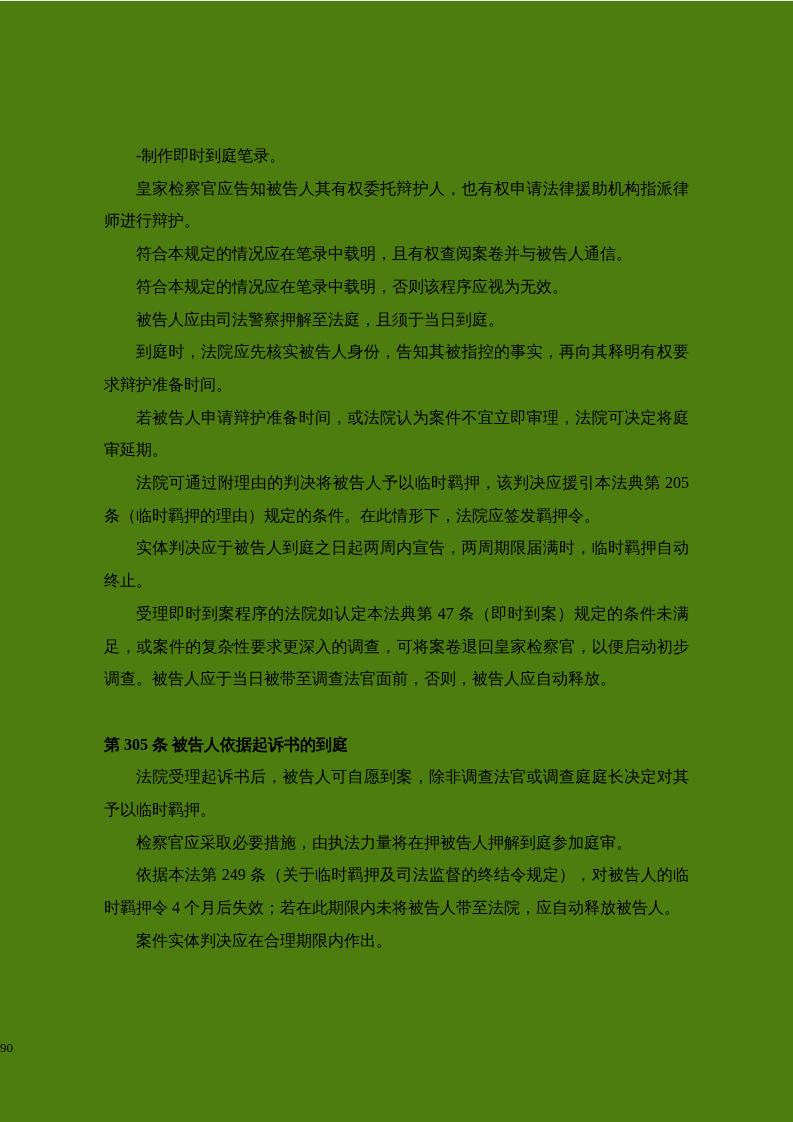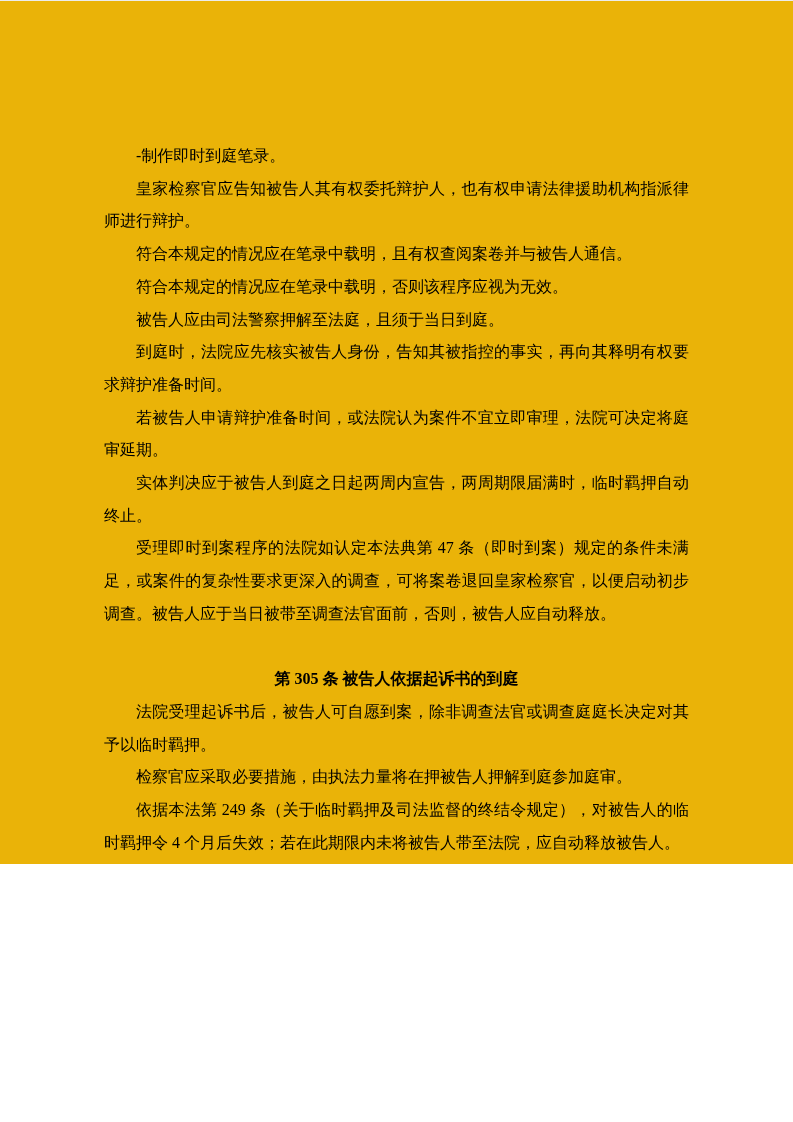--- a/index.html
+++ b/index.html
@@ -3,22 +3,22 @@
 <meta charset="utf-8">
 <style>
   html, body {
     margin: 0;
     padding: 0;
     background: #ffffff;
   }
   .page {
     position: relative;
     width: 793px;
-    height: 864px;
-    background: #eab308;
+    height: 1122px;
+    background: #4d7c0f;
     color: #000000;
     font-family: "Liberation Serif", "DejaVu Serif", serif;
     overflow: hidden;
     border-top: 1px solid #ececec;
     box-sizing: border-box;
   }
   .doc-body {
     position: absolute;
     left: 104px;
     top: 139px;
@@ -33,21 +33,21 @@
     padding: 0;
     text-indent: 2em;
   }
   .doc-body h2.heading {
     margin: 32.7px 0 0 0;
     padding: 0;
     font-size: 16px;
     font-weight: bold;
     line-height: 32.7px;
     text-indent: 0;
-    text-align: center;
+    text-align: left;
   }
   .page-footer {
     position: absolute;
     left: 0;
     right: 0;
     top: 1039px;
     text-align: left;
     font-size: 13px;
     line-height: 16px;
     color: #000000;
@@ -58,20 +58,21 @@
 
 <div class="page">
   <main class="doc-body">
       <p class="body">-制作即时到庭笔录。</p>
       <p class="body">皇家检察官应告知被告人其有权委托辩护人，也有权申请法律援助机构指派律师进行辩护。</p>
       <p class="body">符合本规定的情况应在笔录中载明，且有权查阅案卷并与被告人通信。</p>
       <p class="body">符合本规定的情况应在笔录中载明，否则该程序应视为无效。</p>
       <p class="body">被告人应由司法警察押解至法庭，且须于当日到庭。</p>
       <p class="body">到庭时，法院应先核实被告人身份，告知其被指控的事实，再向其释明有权要求辩护准备时间。</p>
       <p class="body">若被告人申请辩护准备时间，或法院认为案件不宜立即审理，法院可决定将庭审延期。</p>
+      <p class="body">法院可通过附理由的判决将被告人予以临时羁押，该判决应援引本法典第 205 条（临时羁押的理由）规定的条件。在此情形下，法院应签发羁押令。</p>
       <p class="body">实体判决应于被告人到庭之日起两周内宣告，两周期限届满时，临时羁押自动终止。</p>
       <p class="body">受理即时到案程序的法院如认定本法典第 47 条（即时到案）规定的条件未满足，或案件的复杂性要求更深入的调查，可将案卷退回皇家检察官，以便启动初步调查。被告人应于当日被带至调查法官面前，否则，被告人应自动释放。</p>
       <h2 class="heading">第 305 条 被告人依据起诉书的到庭</h2>
       <p class="body">法院受理起诉书后，被告人可自愿到案，除非调查法官或调查庭庭长决定对其予以临时羁押。</p>
       <p class="body">检察官应采取必要措施，由执法力量将在押被告人押解到庭参加庭审。</p>
       <p class="body">依据本法第 249 条（关于临时羁押及司法监督的终结令规定），对被告人的临时羁押令 4 个月后失效；若在此期限内未将被告人带至法院，应自动释放被告人。</p>
       <p class="body">案件实体判决应在合理期限内作出。</p>
     </main>
   <div class="page-footer">90</div>
 </div>

